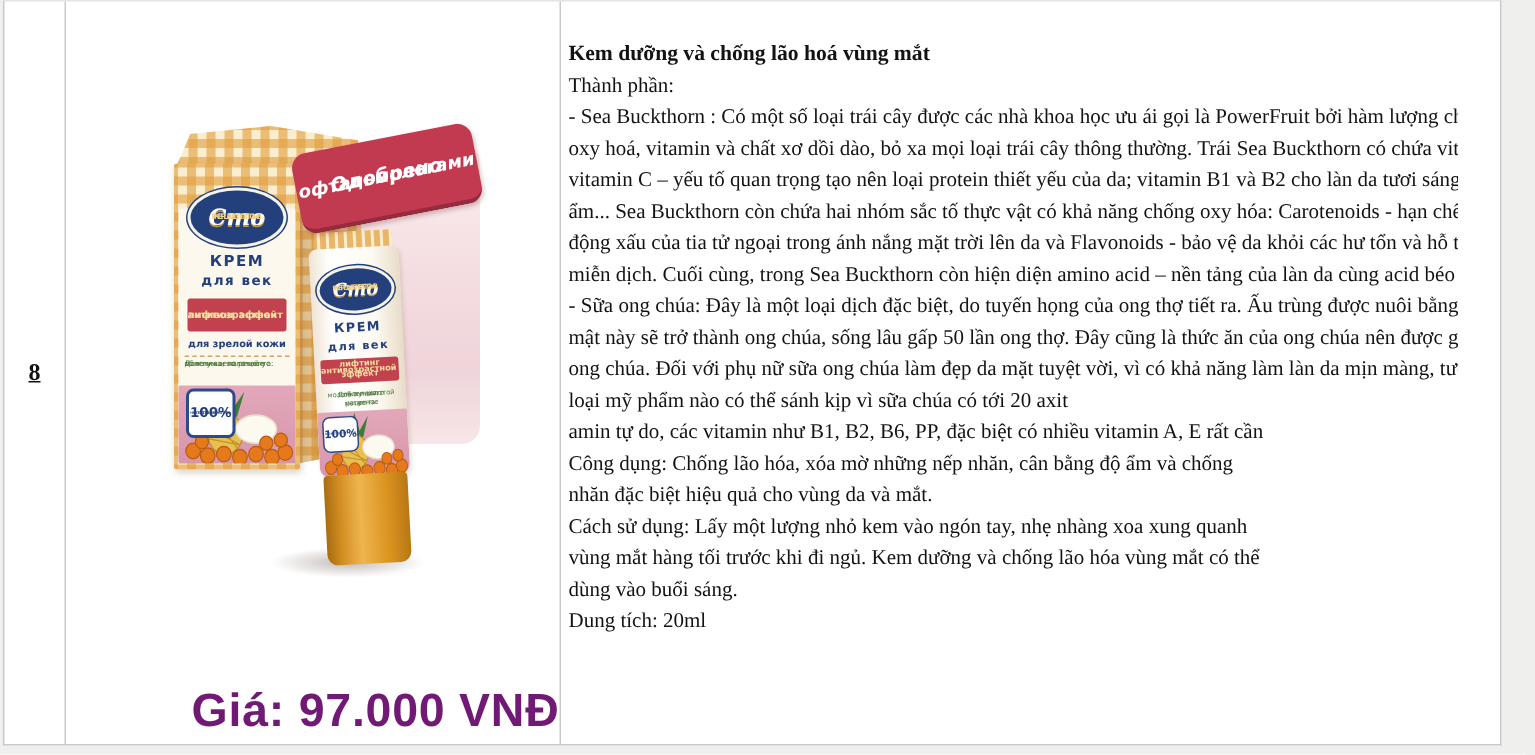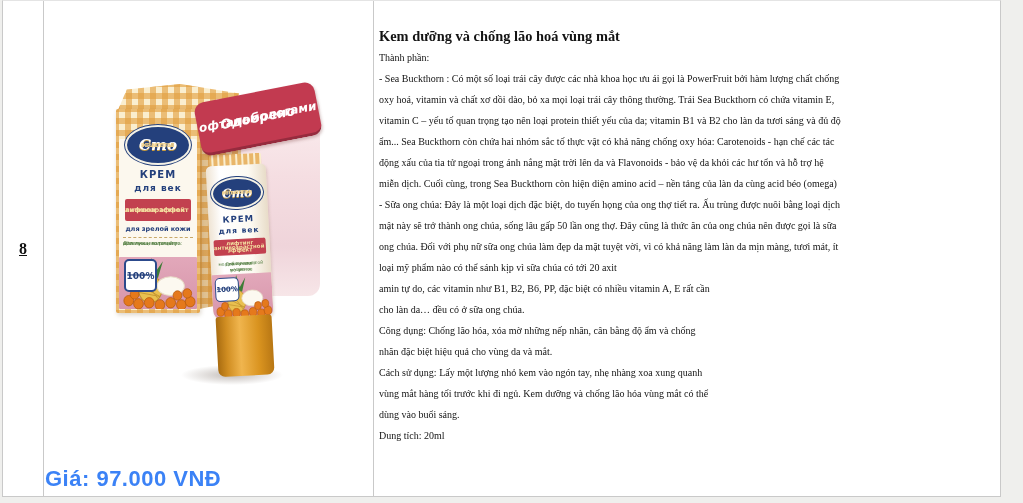--- a/index.html
+++ b/index.html
@@ -10,27 +10,27 @@
   .t-row { position:absolute; left:2px; top:0; width:999px; height:497px; background:#ffffff;
            border:1px solid #c9c9c9; border-top-color:#e4e4e4; }
   .cell { position:absolute; top:0; height:100%; }
   .c-num { left:0; width:41px; border-right:1px solid #c9c9c9; display:flex; align-items:center; justify-content:center; }
   .c-img { left:42px; width:328px; }
   .c-txt { left:370px; right:12px; border-left:1px solid #c9c9c9; padding:25px 16px 0 5px; }
 
   .rownum { font-weight:bold; font-size:16px; color:#111; text-decoration:underline; }
 
   
-  .desc .line { font-size:10px; line-height:21px; color:#131313; white-space:nowrap; overflow:hidden; }
+  .desc .line { font-size:14px; line-height:21px; color:#131313; white-space:nowrap; overflow:hidden; }
   .desc .line.bold { font-weight:bold; font-size:14.4px; }
 
   
-  .price { position:absolute; bottom:4px; left:0; width:100%; text-align:left;
-           font-family:"Liberation Sans", sans-serif; font-weight:bold; font-size:22px;
-           color:#3b82f6; letter-spacing:0.5px; }
+  .price { position:absolute; bottom:4px; left:0; width:100%; text-align:right;
+           font-family:"Liberation Sans", sans-serif; font-weight:bold; font-size:31px;
+           color:#701a75; letter-spacing:0.5px; }
 
   
   .photo { position:absolute; left:60px; top:75px; width:250px; height:320px; }
   .photo * { position:absolute; }
 
   .pink-backdrop { left:47px; top:20px; width:168px; height:200px; border-radius:12px; z-index:1;
       background:linear-gradient(180deg,#fbf0f1 0%,#f5dee2 40%,#efd4da 75%,#f7e6e8 100%); }
 
   .gingham {
       background-color:#faeecf;
@@ -252,21 +252,20 @@
         <div class="line">oxy hoá, vitamin và chất xơ dồi dào, bỏ xa mọi loại trái cây thông thường. Trái Sea Buckthorn có chứa vitamin E,</div>
         <div class="line">vitamin C – yếu tố quan trọng tạo nên loại protein thiết yếu của da; vitamin B1 và B2 cho làn da tươi sáng và đủ độ</div>
         <div class="line">ẩm... Sea Buckthorn còn chứa hai nhóm sắc tố thực vật có khả năng chống oxy hóa: Carotenoids - hạn chế các tác</div>
         <div class="line">động xấu của tia tử ngoại trong ánh nắng mặt trời lên da và Flavonoids - bảo vệ da khỏi các hư tổn và hỗ trợ hệ</div>
         <div class="line">miễn dịch. Cuối cùng, trong Sea Buckthorn còn hiện diện amino acid – nền tảng của làn da cùng acid béo (omega)</div>
         <div class="line">- Sữa ong chúa: Đây là một loại dịch đặc biệt, do tuyến họng của ong thợ tiết ra. Ấu trùng được nuôi bằng loại dịch</div>
         <div class="line">mật này sẽ trở thành ong chúa, sống lâu gấp 50 lần ong thợ. Đây cũng là thức ăn của ong chúa nên được gọi là sữa</div>
         <div class="line">ong chúa. Đối với phụ nữ sữa ong chúa làm đẹp da mặt tuyệt vời, vì có khả năng làm làn da mịn màng, tươi mát, ít</div>
         <div class="line">loại mỹ phẩm nào có thể sánh kịp vì sữa chúa có tới 20 axit</div>
         <div class="line">amin tự do, các vitamin như B1, B2, B6, PP, đặc biệt có nhiều vitamin A, E rất cần</div>
-        <div class="line">cho làn da… đều có ở sữa ong chúa.</div>
         <div class="line">Công dụng: Chống lão hóa, xóa  mờ những nếp nhăn, cân bằng độ ẩm  và chống</div>
         <div class="line">nhăn đặc biệt hiệu quả cho vùng da và mắt.</div>
         <div class="line">Cách sử dụng: Lấy một lượng nhỏ kem  vào ngón tay, nhẹ nhàng xoa xung quanh</div>
         <div class="line">vùng mắt hàng tối trước khi đi ngủ. Kem dưỡng và chống lão hóa vùng mắt có thể</div>
         <div class="line">dùng vào buổi sáng.</div>
         <div class="line">Dung tích: 20ml</div>
       </div>
   </div>
 
 </div>

